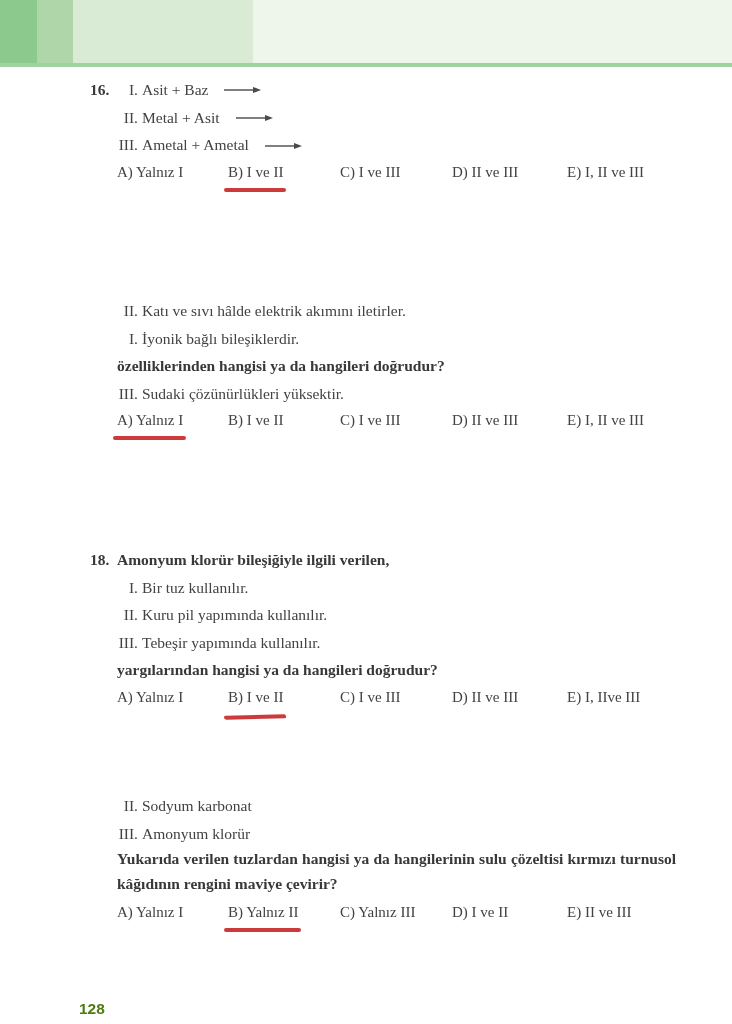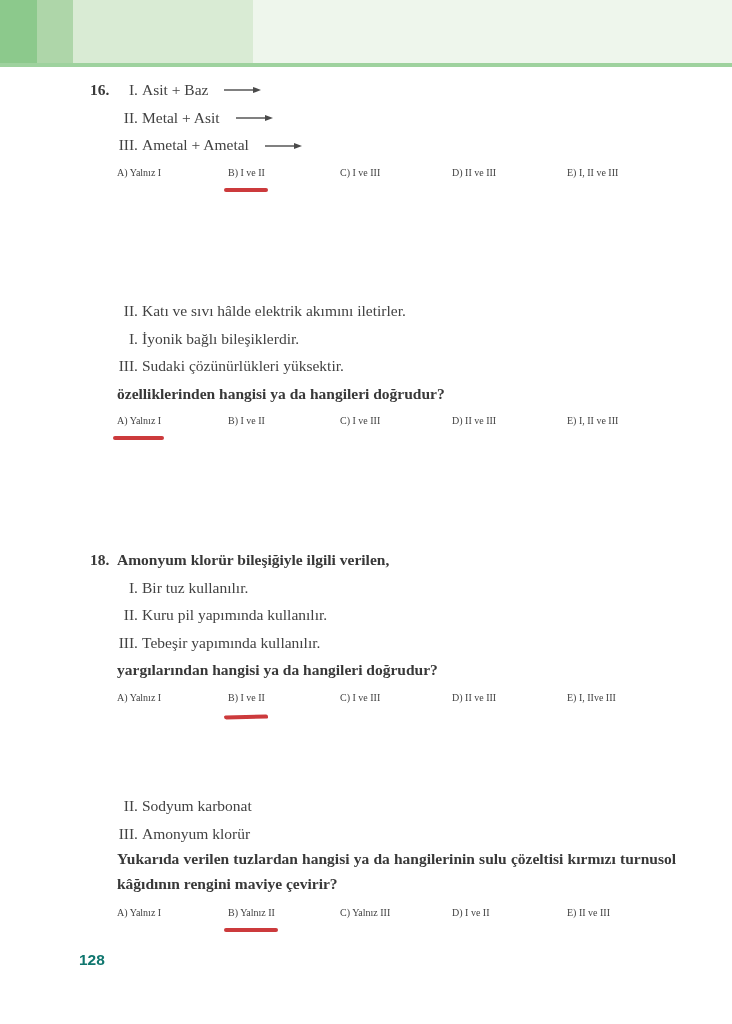--- a/index.html
+++ b/index.html
@@ -36,40 +36,40 @@
   .stem-justify { text-align:justify; text-align-last:justify; }
 
   .arrow-icon { display:inline-block; vertical-align:middle; margin-left:11px; margin-top:-3px; }
 
   
   .options {
     display:grid;
     grid-template-columns:111px 112px 112px 115px auto;
     padding-left:27px;
     line-height:27.6px;
-    font-size:10px;
+    font-size:15px;
     white-space:nowrap;
   }
   .opt { position:relative; display:inline-block; width:max-content; }
   .opt.underlined::after {
     content:"";
     position:absolute; left:-4px; right:-3px; bottom:-5px; height:4px;
     background:#cc3a3c; border-radius:2px;
   }
   .opt.underlined.wavy::after {
     transform:rotate(-1.6deg);
     border-radius:3px 4px 2px 5px;
     bottom:-7px;
   }
 
   
   .page-number {
-    position:absolute; left:79px; top:951px;
+    position:absolute; left:79px; top:1000px;
     font-family:"Liberation Sans", sans-serif;
-    font-weight:bold; font-size:15.5px; color:#0f766e;
+    font-weight:bold; font-size:15.5px; color:#4d7c0f;
   }
 
   
   #q16 { top:76px; }
   #q17 { top:297px; }
   #q18 { top:546px; }
   #q19 { top:792px; }
 </style>
 </head>
 <body>
@@ -114,24 +114,24 @@
   </div>
 </section>
 
 <section class="question" id="q17">
   <div class="row">
     <span class="numeral">II.</span><span>Katı ve sıvı hâlde elektrik akımını iletirler.</span>
   </div>
   <div class="row">
     <span class="numeral">I.</span><span>İyonik bağlı bileşiklerdir.</span>
   </div>
+  <div class="row stem">özelliklerinden hangisi ya da hangileri doğrudur?</div>
   <div class="row">
     <span class="numeral">III.</span><span>Sudaki çözünürlükleri yüksektir.</span>
   </div>
-  <div class="row stem">özelliklerinden hangisi ya da hangileri doğrudur?</div>
   <div class="options">
     <span class="opt underlined">A) Yalnız I</span>
     <span class="opt">B) I ve II</span>
     <span class="opt">C) I ve III</span>
     <span class="opt">D) II ve III</span>
     <span class="opt">E) I, II ve III</span>
   </div>
 </section>
 
 <section class="question" id="q18">

